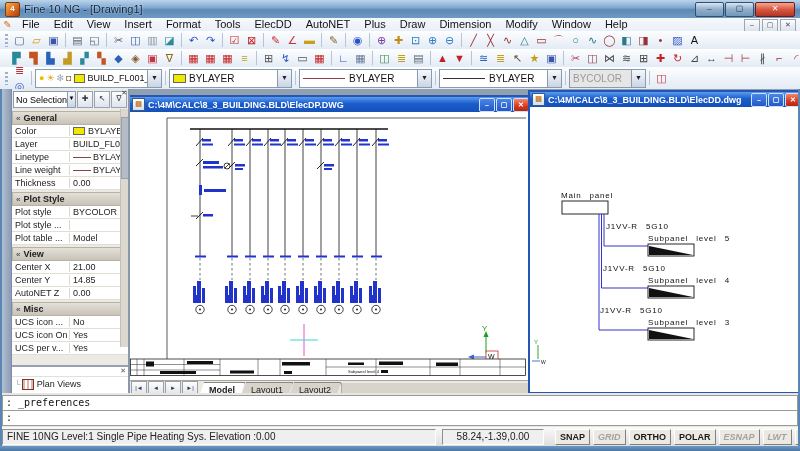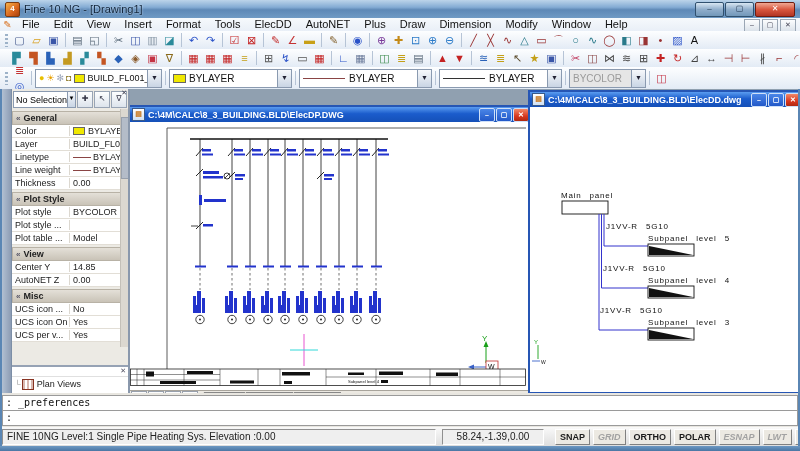--- a/index.html
+++ b/index.html
@@ -78,21 +78,21 @@
   .plan-panel{position:absolute;left:0;right:0;bottom:0;height:26px;background:#fff;border-top:2px solid #96a2b4;}
   .plan-hdr{height:9px;border-bottom:1px solid #e0e0e0;position:relative;}
   .plan-hdr .x{position:absolute;right:2px;top:0;font-size:7px;color:#556;}
   .plan-item{display:flex;align-items:center;height:14px;font-size:9px;color:#222;padding-left:3px;}
   .plan-item .twig{color:#999;font-size:8px;margin-right:1px;}
   .plan-item .pv-ico{width:10px;height:9px;border:1px solid #883322;background:
      repeating-linear-gradient(90deg,#d8b8b0 0 2px,#fff 2px 4px);margin-right:3px;flex:none;}
 
   #mdi{position:absolute;left:130px;top:89px;right:2px;bottom:58px;background:#90a0b0;overflow:hidden;}
   .dwin{position:absolute;border:2px solid #2656b4;background:#ece9e2;display:flex;flex-direction:column;}
-  #winL{left:-2px;top:16px;width:400px;height:300px;}
+  #winL{left:-2px;top:6px;width:400px;height:300px;}
   #winR{left:398px;top:1px;width:272px;height:300px;}
   .dtitle{height:15px;background:linear-gradient(180deg,#5a9cf0,#1b5ccc 45%,#1550b8);display:flex;align-items:center;
     color:#fff;font-size:9px;font-weight:bold;padding-left:2px;white-space:nowrap;overflow:hidden;}
   .dtitle .dico{width:11px;height:11px;margin-right:3px;flex:none;background:linear-gradient(#fff,#cfe0f4);
     border:1px solid #3a5a8a;font-size:7px;line-height:10px;text-align:center;color:#c87820;}
   .dbtns{margin-left:auto;display:flex;gap:1px;padding-right:1px;flex:none;}
   .dbtn{width:14px;height:12px;border:1px solid #cfe0f8;border-radius:2px;background:linear-gradient(#4a86e8,#2258c8);
     color:#fff;font-size:7px;line-height:11px;text-align:center;}
   .dbtn.close{background:linear-gradient(#f08868,#d83820 60%,#b02810);}
   .dcanvas{flex:1;background:#fff;position:relative;overflow:hidden;}
@@ -394,20 +394,26 @@
           <div class="pal-row">
             <div class="pal-label">Plot table ...</div>
             <div class="pal-value">
               <span>Model</span>
             </div>
           </div>
           <div class="sec-hdr">
             <span class="chev">«</span>
             <span>View</span>
             <span class="pin">▪</span>
+          </div>
+          <div class="pal-row">
+            <div class="pal-label">Center X</div>
+            <div class="pal-value">
+              <span>21.00</span>
+            </div>
           </div>
           <div class="pal-row">
             <div class="pal-label">Center Y</div>
             <div class="pal-value">
               <span>14.85</span>
             </div>
           </div>
           <div class="pal-row">
             <div class="pal-label">AutoNET Z</div>
             <div class="pal-value">

